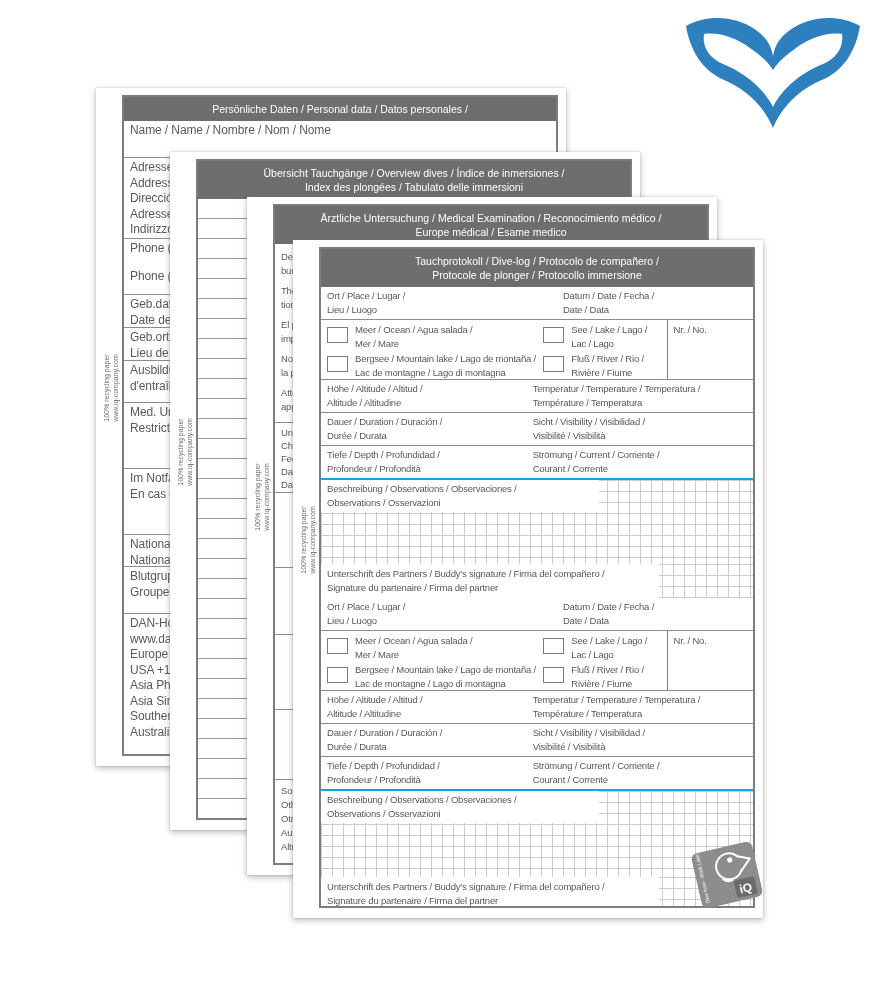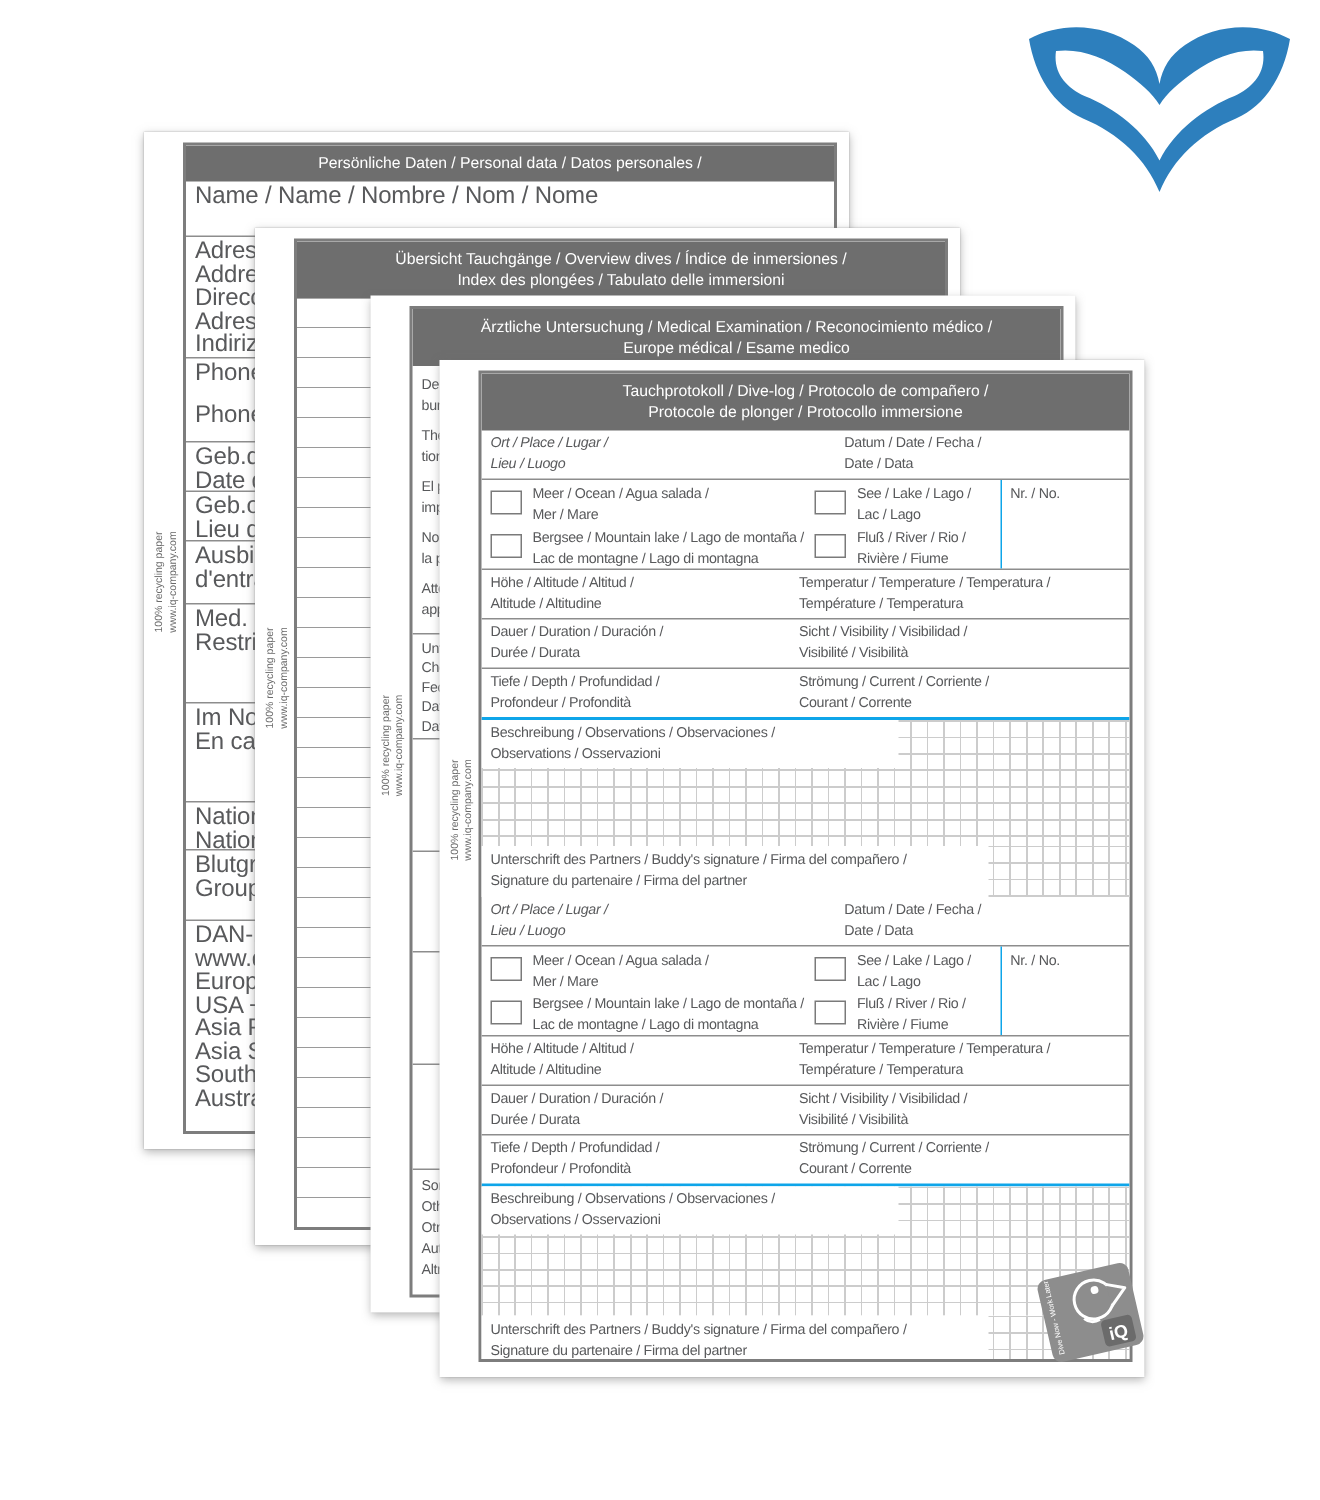--- a/index.html
+++ b/index.html
@@ -13,21 +13,21 @@
   }
   #page1{left:96px;top:88px;z-index:1}
   #page2{left:170px;top:152px;z-index:2}
   #page3{left:247px;top:197px;z-index:3}
   #page4{left:293px;top:240px;z-index:4}
 
   .tbl{position:absolute;left:26px;top:7px;right:8px;bottom:10px;
        border:2px solid #7d7d7d;overflow:hidden;background:#fff;}
   .hdr{background:#6e6e6e;color:#fff;text-align:center;font-weight:normal;
        font-size:10.5px;line-height:14px;padding:5px 2px;}
-  .lbl{font-size:16px;line-height:15.5px;letter-spacing:-0.1px;white-space:nowrap;}
+  .lbl{font-size:12px;line-height:15.5px;letter-spacing:-0.1px;white-space:nowrap;}
   .sm{font-size:9.5px;line-height:14px;letter-spacing:-0.2px;white-space:nowrap;}
   .row{border-bottom:1px solid #8d8d8d;padding:2px 0 2px 6px;box-sizing:border-box;}
 
   .recycle{position:absolute;left:-39px;top:290px;width:110px;height:20px;
            transform:rotate(-90deg);text-align:center;font-size:7px;line-height:9px;
            color:#6a6a6a;letter-spacing:0;}
 
   
   .cells{position:absolute;left:0;top:38px;bottom:0;width:57px;
          border-right:1px solid #9a9a9a;
@@ -36,21 +36,21 @@
   
   .m-para{height:179px;border-bottom:1px solid #8d8d8d;padding:6px 0 0 6px;box-sizing:border-box;}
   .m-para .pair{margin-bottom:6px;}
   .m-checkup{height:70px;border-bottom:1px solid #8d8d8d;padding:3px 0 0 6px;box-sizing:border-box;}
   .m-checkup .sm{line-height:13px;}
   .m-empty{border-bottom:1px solid #8d8d8d;}
   .m-other{padding:4px 0 0 6px;}
 
   
   .dl-row{display:flex;border-bottom:1px solid #8d8d8d;padding:2px 0;box-sizing:border-box;}
-  .dl-row .cL56{flex:0 0 56%;padding-left:6px;box-sizing:border-box;font-style:italic;}
+  .dl-row .cL56{flex:0 0 56%;padding-left:6px;box-sizing:border-box;}
   .dl-row .cL49{flex:0 0 49%;padding-left:6px;box-sizing:border-box;}
   .dl-row .cR{flex:1 1 auto;box-sizing:border-box;}
   .cb-row{display:flex;border-bottom:1px solid #8d8d8d;height:60px;box-sizing:border-box;}
   .cb-col1{flex:0 0 51%;padding:3px 0 0 4px;box-sizing:border-box;}
   .cb-col2{flex:0 0 29%;padding:3px 0 0 0;box-sizing:border-box;}
   .cb-col3{flex:1 1 auto;border-left:1px solid #0ea5e9;padding:3px 0 0 6px;box-sizing:border-box;}
   .cb-line{display:flex;margin-bottom:1px;}
   .cb{flex:none;width:19px;height:14px;border:1px solid #7a7a7a;background:#fff;
       margin:4px 7px 0 2px;}
   .thick{border-bottom:2px solid #0ea5e9;}

